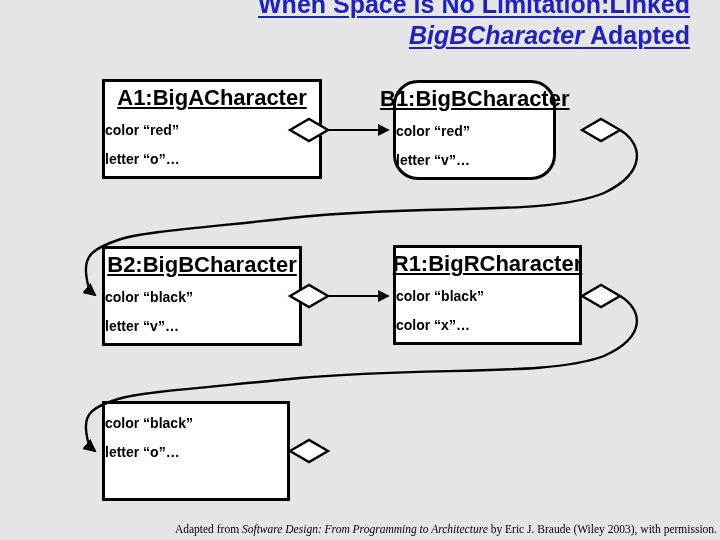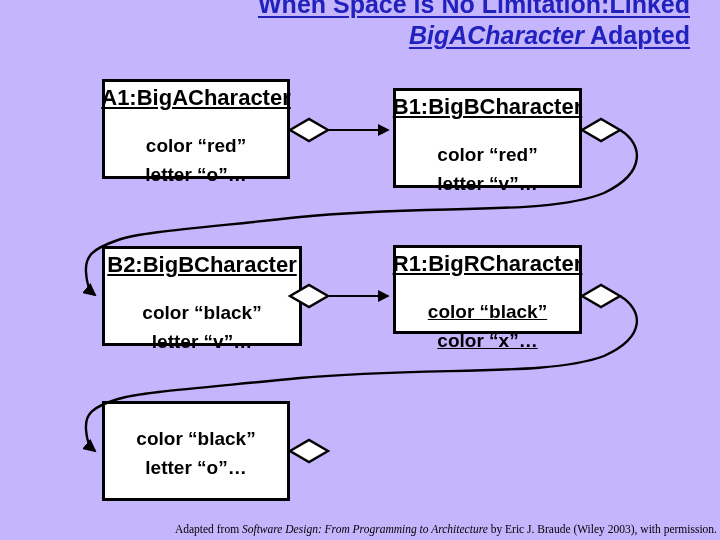--- a/index.html
+++ b/index.html
@@ -1,60 +1,60 @@
 <!DOCTYPE html>
 <html><head>
 <meta charset="utf-8">
 <style>
   html,body{margin:0;padding:0;background:#fff;}
   .slide{
-    position:relative;width:720px;height:540px;background:#c4b5fd;
+    position:relative;width:720px;height:540px;background:#e5e5e5;
     overflow:hidden;font-family:"Liberation Sans",sans-serif;
   }
   
   .title{
     position:absolute;top:-11px;left:0;width:690px;
     text-align:right;font-weight:bold;font-size:25px;line-height:31px;
     color:#2121bd;z-index:4;
   }
   .title .tline{text-decoration:underline;text-decoration-thickness:2px;text-underline-offset:3px;}
   .title .ital{font-style:italic;}
   
   .obj{
     position:absolute;box-sizing:border-box;border:3px solid #000;background:#fff;
     z-index:2;
   }
   .obj .hdr{
     display:block;margin:3px -16px 0 -16px;text-align:center;white-space:nowrap;
     font-weight:bold;font-size:22px;line-height:26px;color:#000;
     text-decoration:underline;text-decoration-thickness:2px;text-underline-offset:2px;
   }
-  .obj .attrs{margin-top:20px;text-align:center;font-weight:bold;font-size:19px;line-height:29px;color:#000;}
-  #box-a1{left:102px;top:79px;width:188px;height:100px;}
-  #box-b1{left:393px;top:88px;width:189px;height:100px;}
+  .obj .attrs{margin-top:5px;font-weight:bold;font-size:14px;line-height:29px;color:#000;}
+  #box-a1{left:102px;top:79px;width:220px;height:100px;}
+  #box-b1{left:393px;top:80px;width:163px;height:100px;border-radius:25px;}
   #box-b2{left:102px;top:246px;width:200px;height:100px;}
-  #box-r1{left:393px;top:245px;width:189px;height:89px;text-decoration:underline;}
+  #box-r1{left:393px;top:245px;width:189px;height:100px;}
   #box-a2{left:102px;top:401px;width:188px;height:100px;}
   
   .overlay{position:absolute;left:0;top:0;width:720px;height:540px;z-index:3;pointer-events:none;}
   
   .footer{
     position:absolute;right:3px;bottom:5px;z-index:4;
     font-family:"Liberation Serif",serif;font-size:11.5px;color:#000;white-space:nowrap;margin-left:8px;
   }
   .footer .ital{font-style:italic;}
 </style>
 </head>
 <body>
 
 <div class="slide">
 
   <div class="title">
     <div class="tline">When Space is No Limitation:Linked</div>
-    <div class="tline"><span class="ital">BigACharacter</span><span> Adapted</span></div>
+    <div class="tline"><span class="ital">BigBCharacter</span><span> Adapted</span></div>
   </div>
 
   <div class="obj" id="box-a1">
     <span class="hdr">A1:BigACharacter</span>
     <div class="attrs">
       <div>color “red”</div>
       <div>letter “o”…</div>
     </div>
   </div>
 

